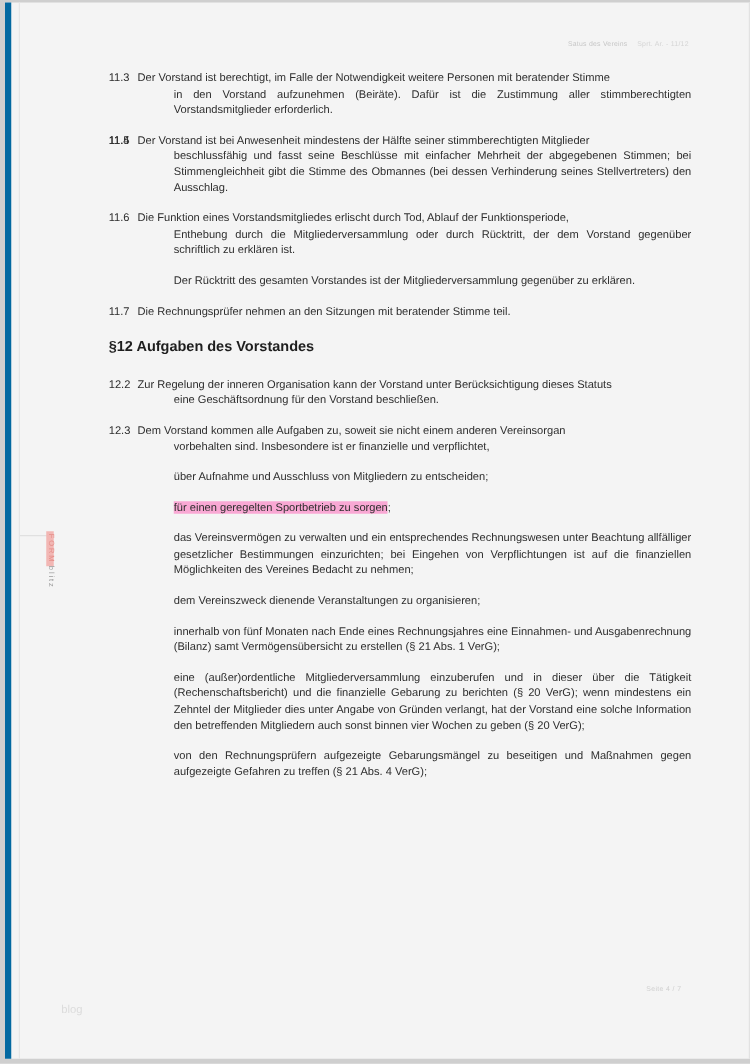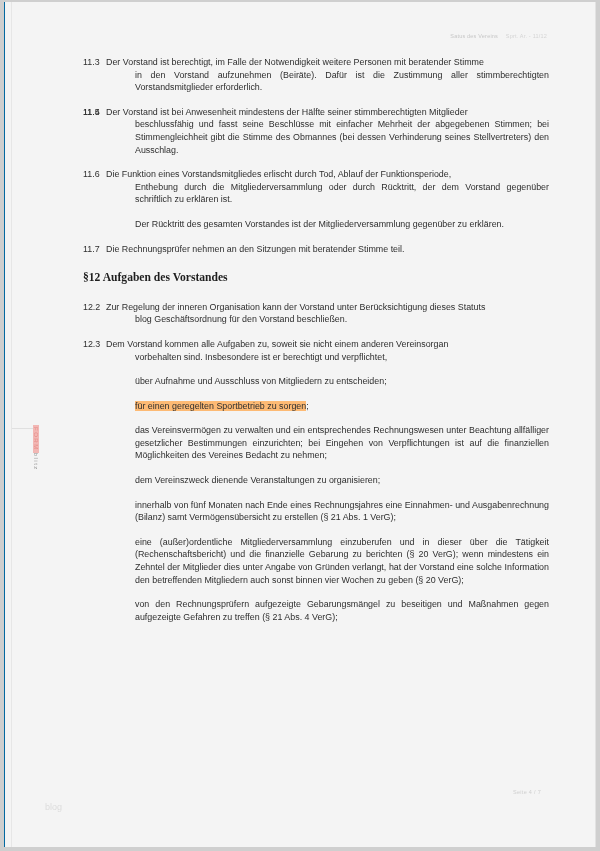--- a/index.html
+++ b/index.html
@@ -6,21 +6,21 @@
     body {
       width: 600px; height: 851px;
       background: #cfcfcf;
       position: relative; overflow: hidden;
       font-family: "Liberation Sans", sans-serif;
     }
     .page {
       position: absolute; left: 4px; top: 2px;
       width: 590px; height: 845px;
       background: #f4f4f4;
-      border-left: 1px solid #0369a1;
+      border-left: 5px solid #0369a1;
       border-right: 1px solid #e2e2e2;
     }
     .page-inner-line {
       position: absolute; left: 6px; top: 0; bottom: 0; width: 1px;
       background: #e6e6e6;
     }
     .header {
       position: absolute; right: 48px; top: 31px;
       font-size: 5.5px; color: #c6c6c6; letter-spacing: 0.2px;
     }
@@ -30,24 +30,23 @@
       font-size: 8.9px; line-height: 12.6px; color: #2e2e2e;
     }
     .item { position: relative; margin-bottom: 12px; text-align: justify; }
     .item .num { position: absolute; left: 0; top: 0; }
     .item .first { padding-left: 23px; display: block; }
     .item .rest { padding-left: 52px; display: block; }
     .para { padding-left: 52px; text-align: justify; margin-bottom: 12px; }
     .heading {
       font-weight: bold; font-size: 11.6px; color: #1e1e1e;
       margin: 17px 0 16px 0;
-      font-family: Liberation Serif, serif;
     }
     .sub-item { padding-left: 52px; text-align: justify; margin-bottom: 12px; }
-    .hl { background: #fdba74; }
+    .hl { background: #f9a8d4; }
     .watermark {
       position: absolute; left: 28px; top: 423px;
       writing-mode: vertical-rl;
       font-size: 6px; letter-spacing: 1.5px; color: #9a9a9a;
     }
     .watermark .brand { background: #f2b7b4; color: #e58e89; padding: 2px 0; }
     .watermark-line {
       position: absolute; left: 7px; top: 426px; width: 26px; height: 1px; background: #e0e0e0;
     }
     .footer-left {
@@ -105,27 +104,27 @@
       <span class="num">11.7</span>
       <span class="first">Die Rechnungsprüfer nehmen an den Sitzungen mit beratender Stimme teil.</span>
     </div>
 
     <div class="heading">§12 Aufgaben des Vorstandes</div>
 
 
     <div class="item">
       <span class="num">12.2</span>
       <span class="first">Zur Regelung der inneren Organisation kann der Vorstand unter Berücksichtigung dieses Statuts</span>
-      <span class="rest">blog Geschäftsordnung für den Vorstand beschließen.</span>
+      <span class="rest">eine Geschäftsordnung für den Vorstand beschließen.</span>
     </div>
 
     <div class="item">
       <span class="num">12.3</span>
       <span class="first">Dem Vorstand kommen alle Aufgaben zu, soweit sie nicht einem anderen Vereinsorgan</span>
-      <span class="rest">vorbehalten sind. Insbesondere ist er berechtigt und verpflichtet,</span>
+      <span class="rest">vorbehalten sind. Insbesondere ist er finanzielle und verpflichtet,</span>
     </div>
 
     <div class="sub-item">über Aufnahme und Ausschluss von Mitgliedern zu entscheiden;</div>
     <div class="sub-item"><span class="hl">für einen geregelten Sportbetrieb zu sorgen</span><span>;</span></div>
     <div class="sub-item">das Vereinsvermögen zu verwalten und ein entsprechendes Rechnungswesen unter Beachtung allfälliger gesetzlicher Bestimmungen einzurichten; bei Eingehen von Verpflichtungen ist auf die finanziellen Möglichkeiten des Vereines Bedacht zu nehmen;</div>
     <div class="sub-item">dem Vereinszweck dienende Veranstaltungen zu organisieren;</div>
     <div class="sub-item">innerhalb von fünf Monaten nach Ende eines Rechnungsjahres eine Einnahmen- und Ausgabenrechnung (Bilanz) samt Vermögensübersicht zu erstellen (§ 21 Abs. 1 VerG);</div>
     <div class="sub-item">eine (außer)ordentliche Mitgliederversammlung einzuberufen und in dieser über die Tätigkeit (Rechenschaftsbericht) und die finanzielle Gebarung zu berichten (§ 20 VerG); wenn mindestens ein Zehntel der Mitglieder dies unter Angabe von Gründen verlangt, hat der Vorstand eine solche Information den betreffenden Mitgliedern auch sonst binnen vier Wochen zu geben (§ 20 VerG);</div>
     <div class="sub-item">von den Rechnungsprüfern aufgezeigte Gebarungsmängel zu beseitigen und Maßnahmen gegen aufgezeigte Gefahren zu treffen (§ 21 Abs. 4 VerG);</div>
   </div>

